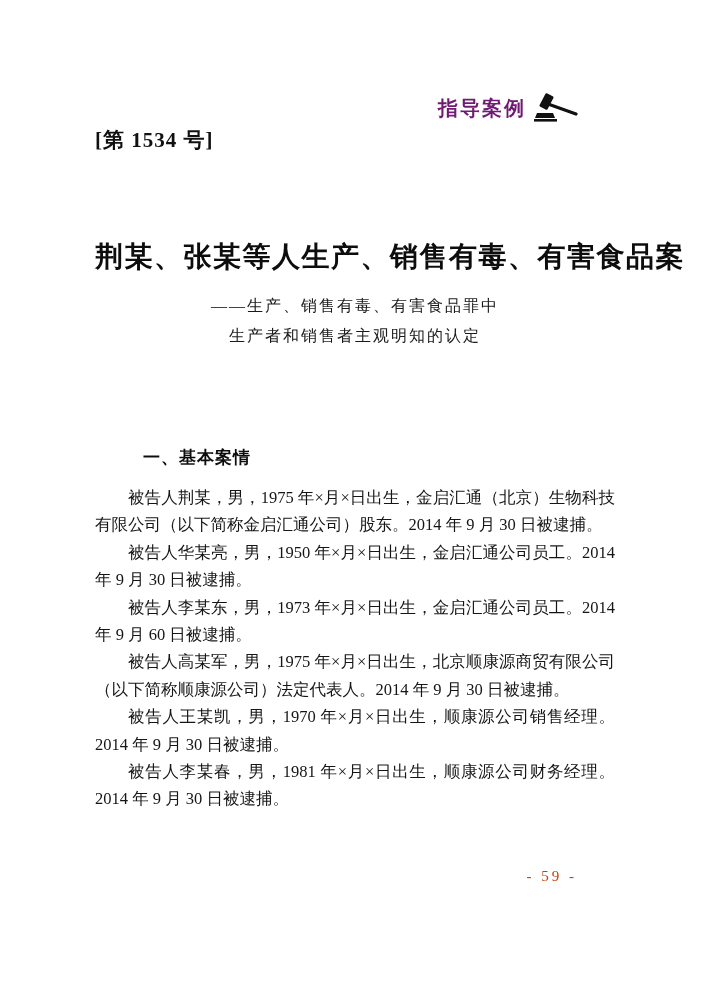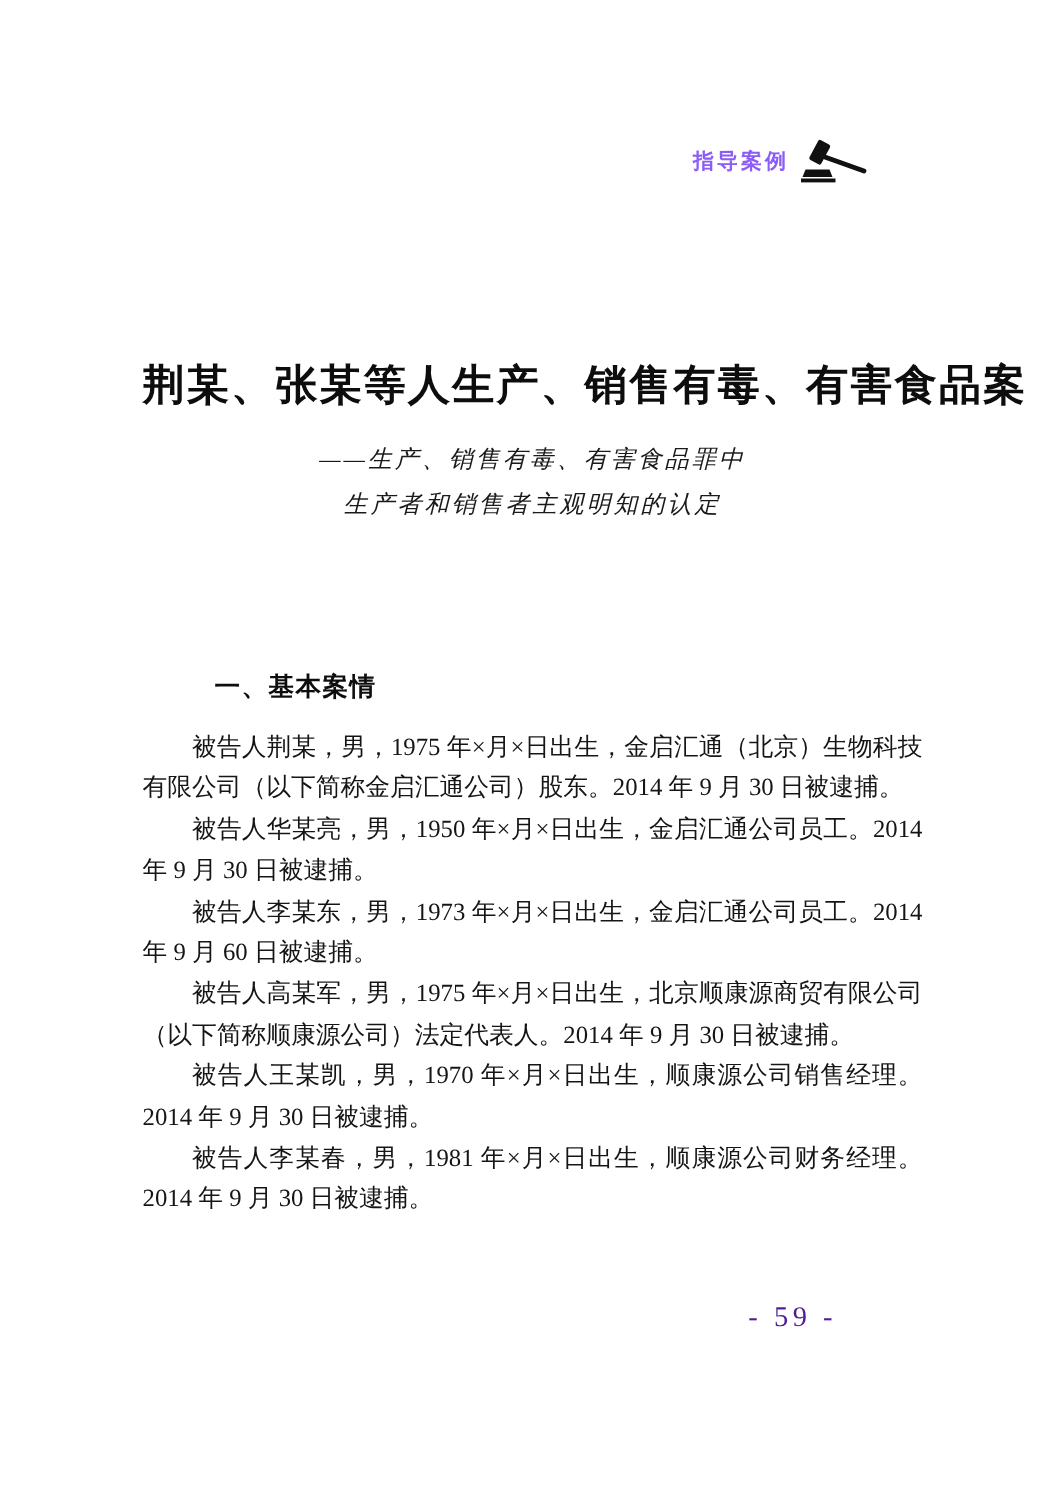--- a/index.html
+++ b/index.html
@@ -20,24 +20,24 @@
   
   .running-head {
     position: absolute;
     top: 93px;
     right: 130px;
     display: flex;
     align-items: center;
     gap: 8px;
   }
   .running-head .label {
-    font-size: 14px;
+    font-size: 20px;
     font-weight: bold;
     letter-spacing: 2px;
-    color: #8b5cf6;
+    color: #701a75;
   }
   .gavel { width: 44px; height: 30px; display: block; }
   
   .case-number {
     position: absolute;
     top: 126px;
     left: 95px;
     font-size: 21px;
     font-weight: bold;
     letter-spacing: 1px;
@@ -55,21 +55,20 @@
     letter-spacing: 1.5px;
     color: #0d0d0d;
     white-space: nowrap;
   }
   .subtitle {
     position: absolute;
     left: 95px;
     right: 93px;
     text-align: center;
     font-size: 16px;
-    font-style: italic;
     letter-spacing: 2px;
     color: #1a1a1a;
   }
   .subtitle-1 { top: 296px; }
   .subtitle-2 { top: 326px; }
   
   .section-heading {
     position: absolute;
     top: 446px;
     left: 109px;
@@ -91,24 +90,24 @@
     line-height: 27.4px;
     text-align: justify;
     text-justify: inter-character;
     text-indent: 2em;
     color: #151515;
   }
   
   .page-number {
     position: absolute;
     top: 868px;
-    right: 150px;
-    font-size: 19px;
+    right: 131px;
+    font-size: 15px;
     letter-spacing: 3px;
-    color: #4c1d95;
+    color: #c2410c;
   }
 </style>
 </head>
 <body>
 
 <div class="page">
 
   <div class="running-head">
     <span class="label">指导案例</span>
     <span>
@@ -117,20 +116,21 @@
         <rect x="8" y="1" width="9" height="15" rx="1.5" fill="#111" transform="rotate(28 12.5 8.5)"></rect>
 
         <line x1="14" y1="11" x2="42" y2="21" stroke="#111" stroke-width="3.2" stroke-linecap="round"></line>
 
         <path d="M3 20 L19 20 L21 25 L1 25 Z" fill="#111"></path>
         <rect x="0" y="26" width="23" height="2.6" fill="#111"></rect>
       </svg>
     </span>
   </div>
 
+  <div class="case-number">[第 1534 号]</div>
 
   <h1 class="title">荆某、张某等人生产、销售有毒、有害食品案</h1>
 
   <div class="subtitle subtitle-1">——生产、销售有毒、有害食品罪中</div>
 
   <div class="subtitle subtitle-2">生产者和销售者主观明知的认定</div>
 
   <h2 class="section-heading">一、基本案情</h2>
 
   <div class="body-text">

